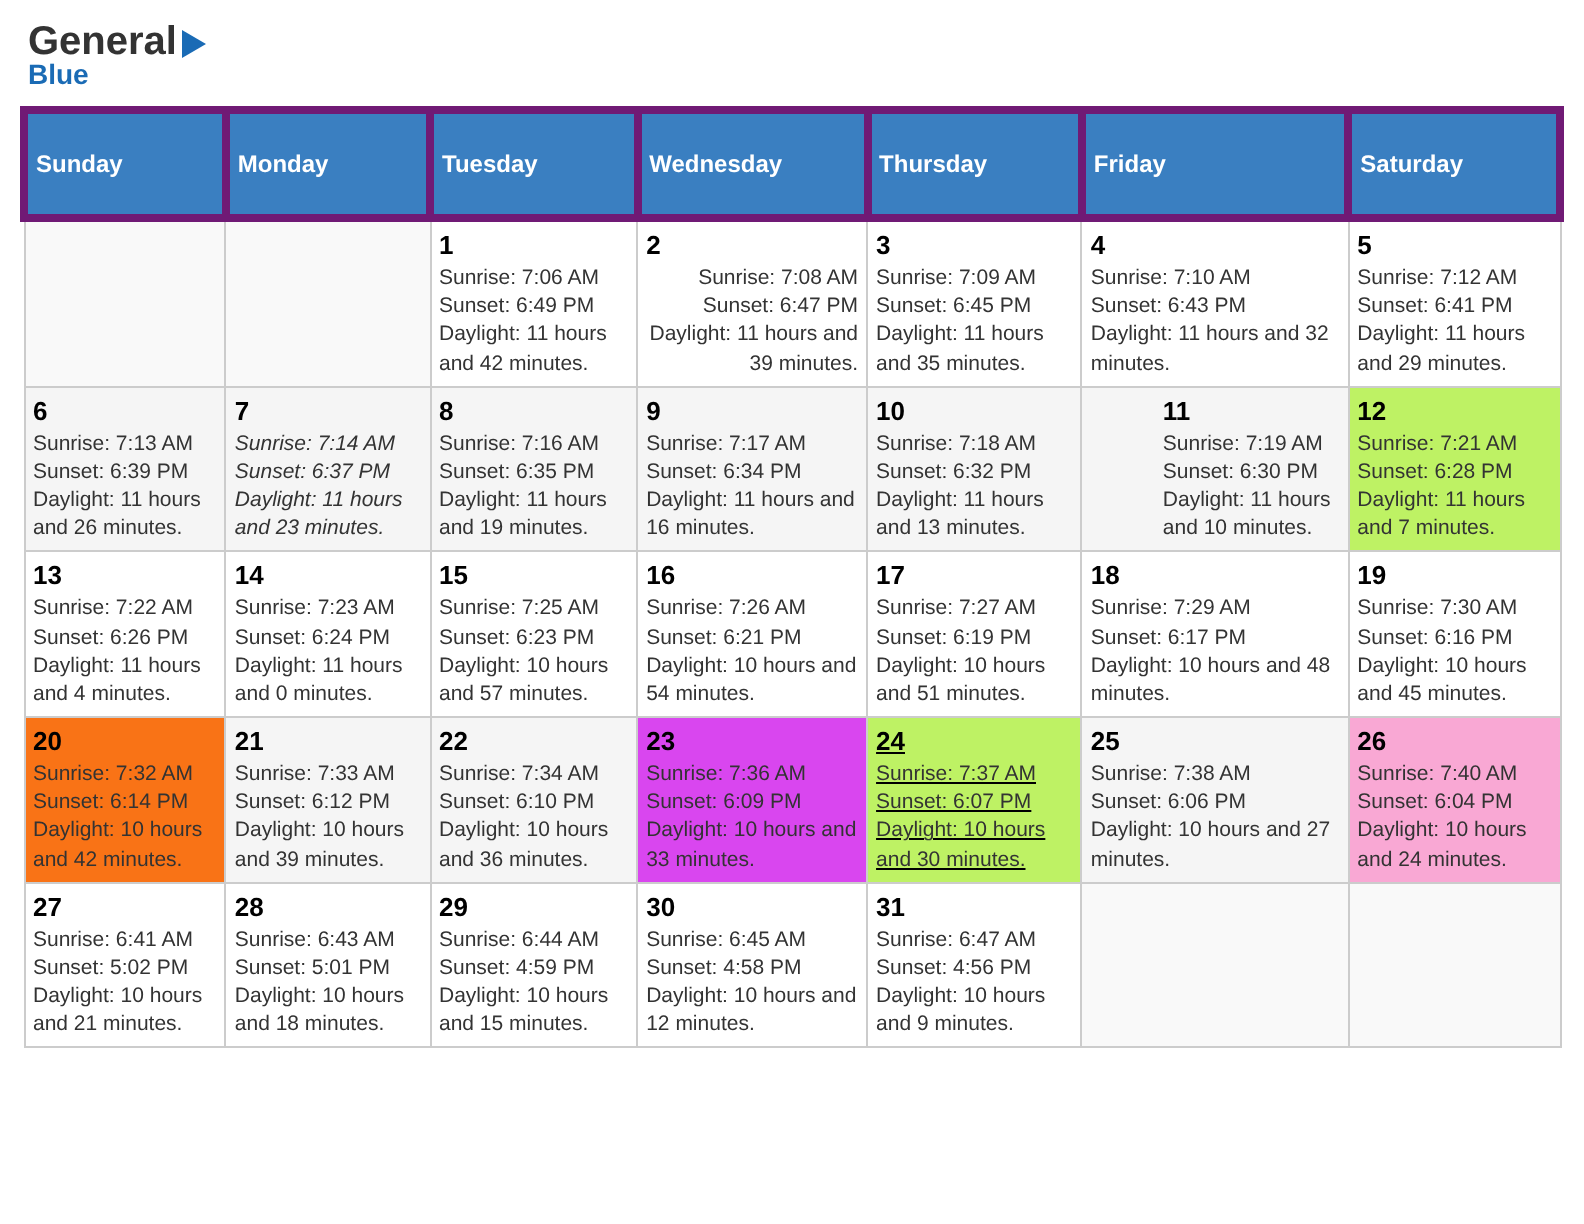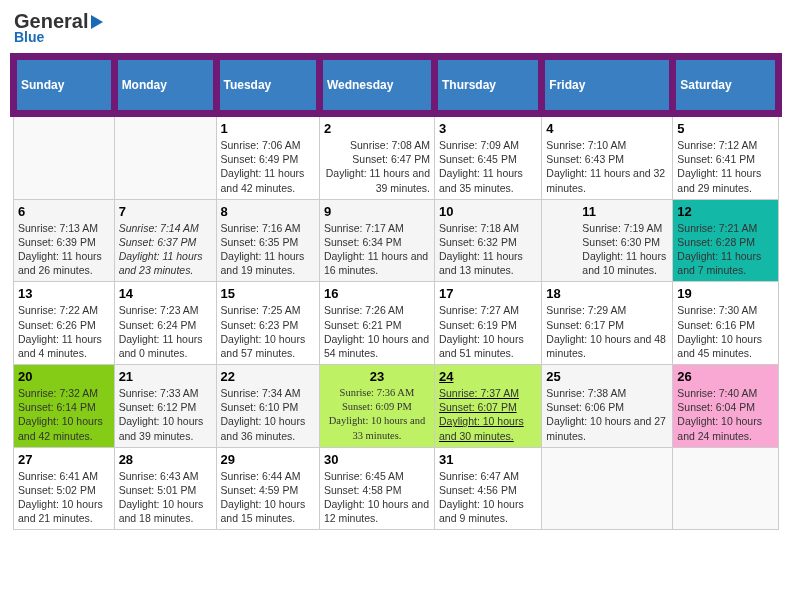--- a/index.html
+++ b/index.html
@@ -54,21 +54,21 @@
       border-collapse: collapse;
       font-size: 11px;
     }
     thead tr th {
       background-color: #3a7fc1;
       color: #fff;
       padding: 18px 4px;
       text-align: left;
       font-size: 12px;
       font-weight: bold;
-      border: 7px solid #701a75;
+      border: 4px solid #701a75;
     }
     tbody tr td {
       border: 1px solid #ccc;
       padding: 4px 4px;
       vertical-align: top;
       min-height: 70px;
       height: 80px;
     }
     tbody tr:nth-child(even) td {
       background-color: #f5f5f5;
@@ -181,21 +181,21 @@
           <div class="day-info" style="white-space: pre-line;">Sunrise: 7:18 AM
 Sunset: 6:32 PM
 Daylight: 11 hours and 13 minutes.</div>
         </td>
         <td style="background-color: rgb(245, 245, 245); padding-left: 40px;">
           <div class="day-number">11</div>
           <div class="day-info" style="white-space: pre-line;">Sunrise: 7:19 AM
 Sunset: 6:30 PM
 Daylight: 11 hours and 10 minutes.</div>
         </td>
-        <td style="background-color: #14b8a6; margin-top: 15px;">
+        <td style="background-color: #bef264; margin-top: 15px;">
           <div class="day-number">12</div>
           <div class="day-info" style="white-space: pre-line;">Sunrise: 7:21 AM
 Sunset: 6:28 PM
 Daylight: 11 hours and 7 minutes.</div>
         </td>
       </tr>
       <tr>
         <td>
           <div class="day-number">13</div>
           <div class="day-info" style="white-space: pre-line;">Sunrise: 7:22 AM
@@ -233,41 +233,41 @@
 Daylight: 10 hours and 48 minutes.</div>
         </td>
         <td>
           <div class="day-number">19</div>
           <div class="day-info" style="white-space: pre-line;">Sunrise: 7:30 AM
 Sunset: 6:16 PM
 Daylight: 10 hours and 45 minutes.</div>
         </td>
       </tr>
       <tr>
-        <td style="background-color: #84cc16;">
+        <td style="background-color: #f97316;">
           <div class="day-number">20</div>
           <div class="day-info" style="white-space: pre-line;">Sunrise: 7:32 AM
 Sunset: 6:14 PM
 Daylight: 10 hours and 42 minutes.</div>
         </td>
         <td style="background-color: rgb(245, 245, 245);">
           <div class="day-number">21</div>
           <div class="day-info" style="white-space: pre-line;">Sunrise: 7:33 AM
 Sunset: 6:12 PM
 Daylight: 10 hours and 39 minutes.</div>
         </td>
         <td style="background-color: rgb(245, 245, 245);">
           <div class="day-number">22</div>
           <div class="day-info" style="white-space: pre-line;">Sunrise: 7:34 AM
 Sunset: 6:10 PM
 Daylight: 10 hours and 36 minutes.</div>
         </td>
-        <td style="background-color: #bef264; text-align: center;">
+        <td style="background-color: #d946ef;">
           <div class="day-number">23</div>
-          <div class="day-info" style="white-space: pre-line; font-family: Liberation Serif, serif;">Sunrise: 7:36 AM
+          <div class="day-info" style="white-space: pre-line;">Sunrise: 7:36 AM
 Sunset: 6:09 PM
 Daylight: 10 hours and 33 minutes.</div>
         </td>
         <td style="background-color: #bef264; text-decoration: underline;">
           <div class="day-number">24</div>
           <div class="day-info" style="white-space: pre-line;">Sunrise: 7:37 AM
 Sunset: 6:07 PM
 Daylight: 10 hours and 30 minutes.</div>
         </td>
         <td style="background-color: rgb(245, 245, 245);">

